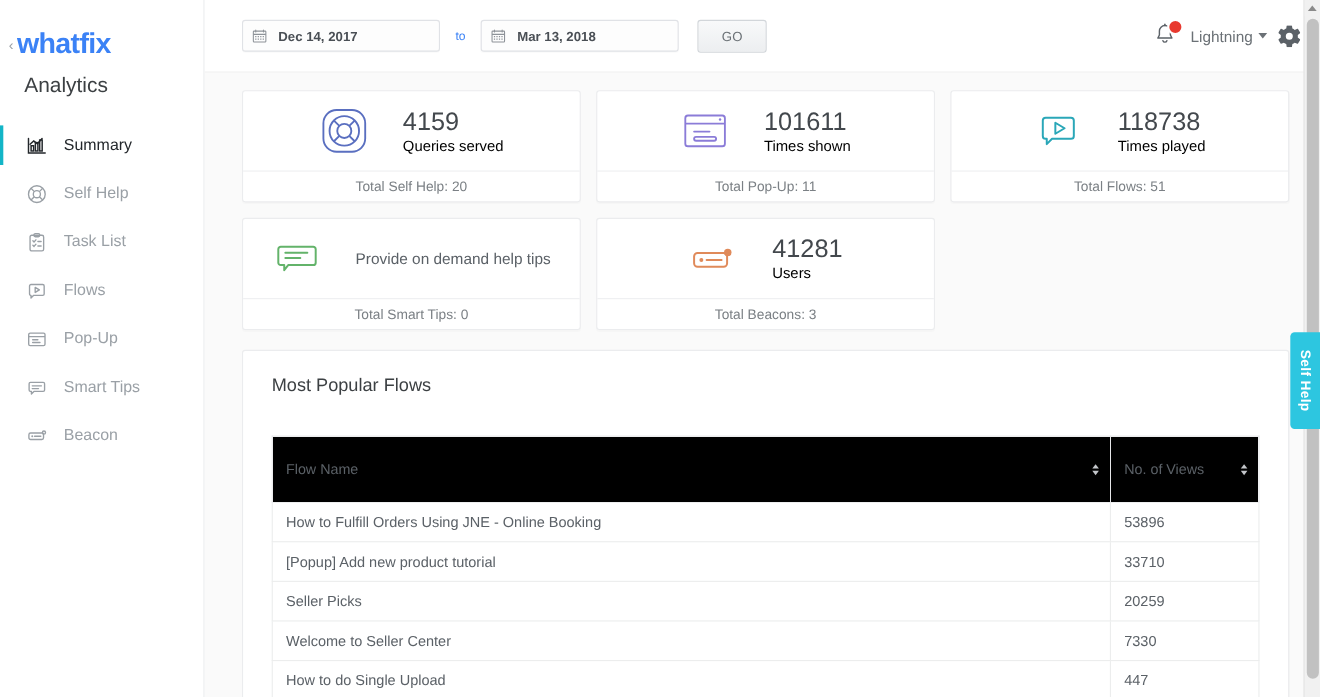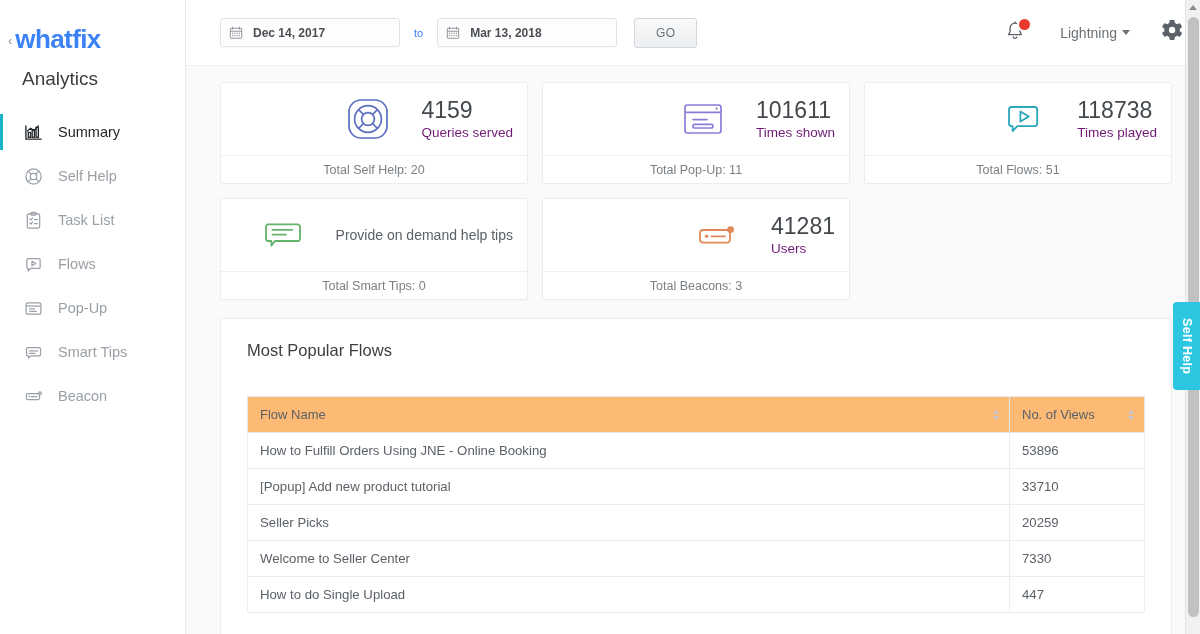--- a/index.html
+++ b/index.html
@@ -80,21 +80,21 @@
   .to-label { font-size: 11px; color: #3b82f6; margin: 0 14px; }
   .go-btn {
     margin-left: 17px;
     width: 63px; height: 30px;
     background: linear-gradient(#f8f9fa,#eceef0);
     border: 1px solid #d2d6da; border-radius: 3px;
     font-size: 12px; color: #6b7176; letter-spacing: .3px;
     cursor: pointer; font-family: "Liberation Sans", sans-serif;
   }
   .topbar-right {
-    margin-left: auto; display: flex; gap: 32px;
+    margin-left: auto; display: flex; align-items: center; gap: 10px;
   }
   .bell-wrap { position: relative; width: 24px; height: 26px; cursor: pointer; }
   .bell-badge {
     position: absolute; top: -3px; right: -4px;
     width: 15px; height: 15px; border-radius: 50%;
     background: #e8392f; border: 2px solid #ffffff;
   }
   .user-menu {
     font-size: 14px; color: #6b7176; cursor: pointer;
     display: flex; align-items: center; gap: 5px;
@@ -109,49 +109,49 @@
     grid-template-columns: repeat(3, 1fr);
     gap: 14px 14px;
   }
   .card {
     background: #ffffff;
     border: 1px solid #ebecee; border-radius: 3px;
     box-shadow: 0 1px 1px rgba(0,0,0,.018);
     display: flex; flex-direction: column;
   }
   .card-body {
-    height: 72px; display: flex; align-items: center; justify-content: flex-end;
+    height: 72px; display: flex; align-items: center; justify-content: center;
     gap: 30px; padding: 0 14px;
   }
   .card-icon { width: 46px; height: 46px; display:flex; align-items:center; justify-content:center; flex: 0 0 46px; }
   .card-text { display: flex; flex-direction: column; }
   .card-num { font-size: 23px; color: #43484d; line-height: 1.12; font-weight: normal; }
-  .card-label { font-size: 13.5px; color: #701a75; margin-top: 2px; }
+  .card-label { font-size: 13.5px; color: #000000; margin-top: 2px; }
   .card-promo { font-size: 14px; color: #5b6167; }
   .card-foot {
     border-top: 1px solid #eeeff1;
     height: 28px; display: flex; align-items: center; justify-content: center;
     font-size: 12.5px; color: #7b8085;
   }
 
   
   .panel {
     margin-top: 18px;
     background: #ffffff;
     border: 1px solid #ebecee; border-radius: 3px;
     box-shadow: 0 1px 1px rgba(0,0,0,.018);
     padding: 22px 26px 26px 26px;
   }
   .panel-title { font-size: 16.5px; color: #3c4043; margin-bottom: 36px; }
   table { width: 100%; border-collapse: collapse; }
   thead th {
-    background: #fdba74;
+    background: #000000;
     border: 1px solid #e6e7e9;
     font-size: 13px; color: #5b6167; font-weight: normal;
-    text-align: left; padding: 10px 12px; height: 36px;
+    text-align: left; padding: 22px 12px; height: 36px;
     position: relative;
   }
   thead th .sort {
     position: absolute; right: 10px; top: 50%; transform: translateY(-50%);
     display: flex; flex-direction: column; gap: 2px; cursor: pointer;
   }
   .sort i { display:block; width:0;height:0;border-left:3.5px solid transparent;border-right:3.5px solid transparent; }
   .sort i.up { border-bottom: 4px solid #c3c6ca; }
   .sort i.dn { border-top: 4px solid #c3c6ca; }
   tbody td {

